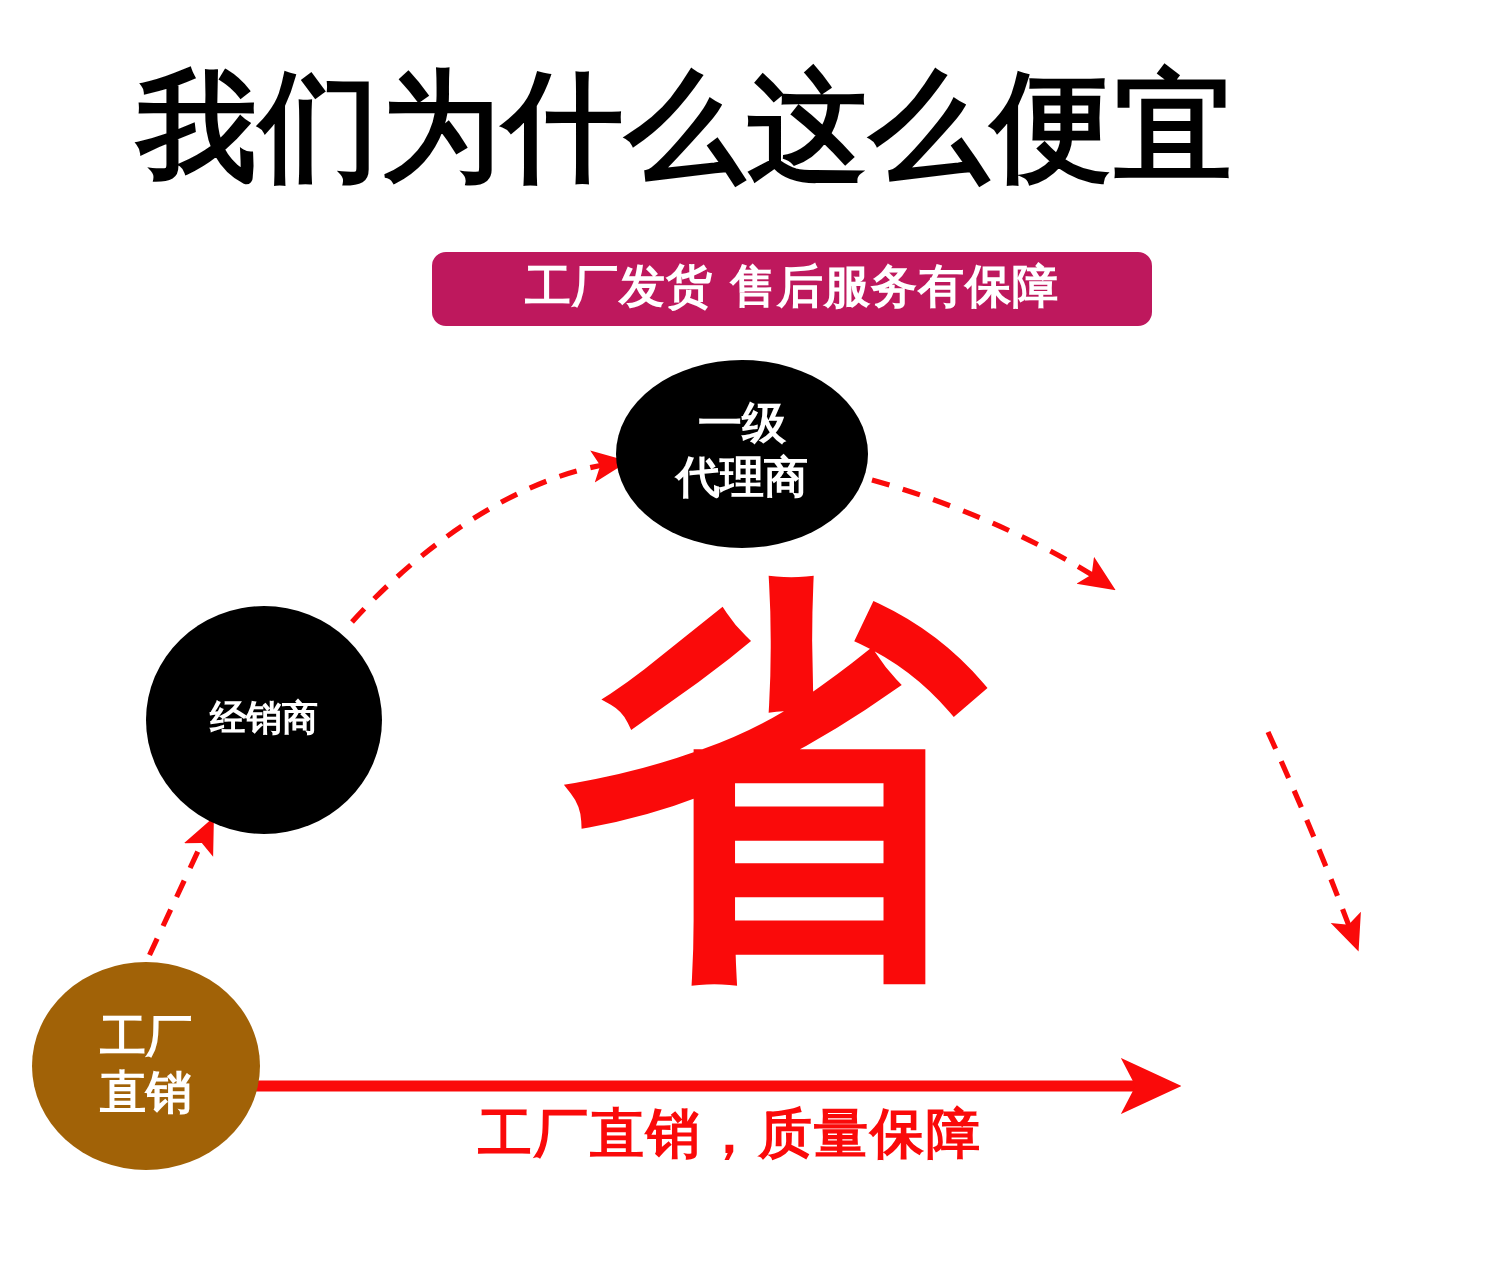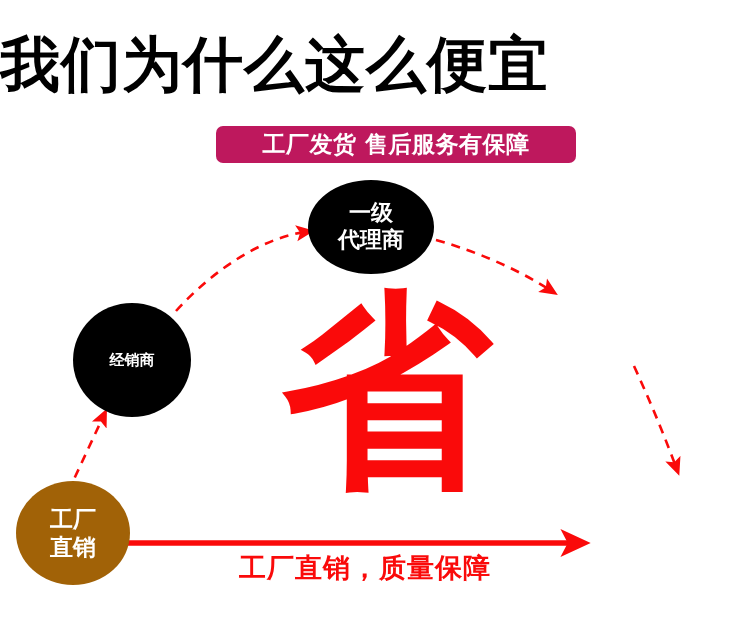--- a/index.html
+++ b/index.html
@@ -18,21 +18,21 @@
     background: #ffffff;
     overflow: hidden;
   }
 
   
   .headline {
     position: absolute;
     left: 0;
     top: 32px;
     width: 686px;
-    text-align: left;
+    text-align: center;
     font-size: 60px;
     line-height: 64px;
     font-weight: bold;
     color: #000000;
     letter-spacing: 1px;
     white-space: nowrap;
   }
 
   
   .badge {
@@ -92,21 +92,21 @@
   .node .node-label {
     display: block;
     white-space: pre-line;
   }
   .node--dark { background: #000000; }
   .node--accent { background: #a16207; }
 
   .node--dealer {
     left: 73px; top: 303px;
     width: 118px; height: 114px;
-    font-size: 15px; line-height: 26px;
+    font-size: 18px; line-height: 26px;
   }
   .node--agent {
     left: 308px; top: 180px;
     width: 126px; height: 94px;
     font-size: 22px; line-height: 27px;
   }
   .node--agent .node-label { margin-top: -2px; }
   .node--trade {
     left: 546px; top: 274px;
     width: 96px; height: 96px;

